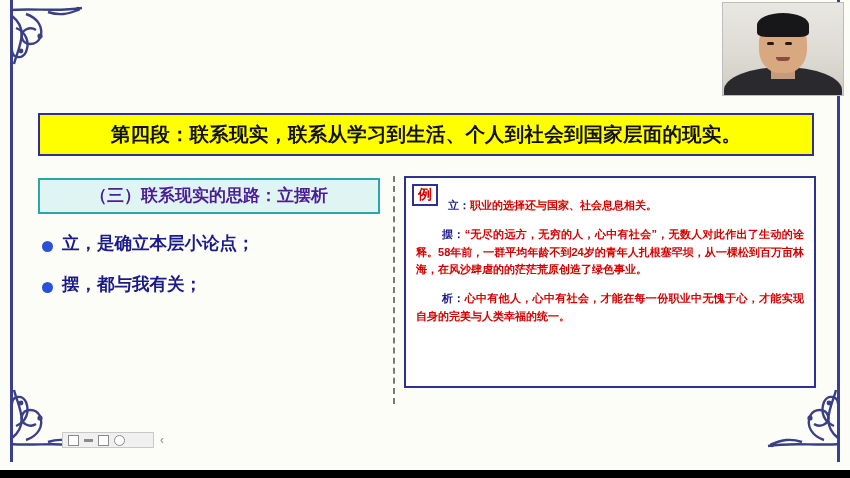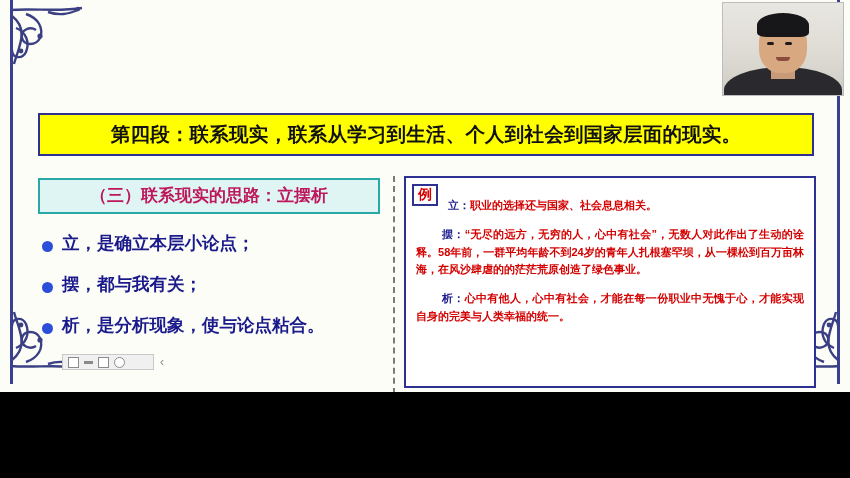--- a/index.html
+++ b/index.html
@@ -18,21 +18,21 @@
     width: 850px;
     height: 478px;
     background: #000;
   }
   
   #slide {
     position: absolute;
     left: 0;
     top: 0;
     width: 850px;
-    height: 392px;
+    height: 470px;
     background: #fdfdf7;
     overflow: hidden;
   }
   
   .corner {
     position: absolute;
     width: 96px;
     height: 74px;
     color: #2b2f7a;
     opacity: .92;
@@ -85,21 +85,21 @@
     top: 178px;
     width: 342px;
   }
   #left-title {
     box-sizing: border-box;
     border: 2px solid #2aa8a8;
     background: #dff5f3;
     padding: 4px 8px 5px 8px;
     font-size: 17px;
     font-weight: bold;
-    color: #be185d;
+    color: #4c1d95;
     text-align: center;
     white-space: nowrap;
   }
   .bullet-row {
     display: flex;
     align-items: center;
     margin-top: 19px;
     padding-left: 4px;
   }
   .bullet-dot {
@@ -368,24 +368,20 @@
       <div id="left-title">（三）联系现实的思路：立摆析</div>
 
       <div class="bullet-row">
         <span class="bullet-dot"></span>
         <span class="bullet-text">立，是确立本层小论点；</span>
       </div>
       <div class="bullet-row">
         <span class="bullet-dot"></span>
         <span class="bullet-text">摆，都与我有关；</span>
       </div>
-      <div class="bullet-row">
-        <span class="bullet-dot"></span>
-        <span class="bullet-text">析，是分析现象，使与论点粘合。</span>
-      </div>
     </div>
 
     <div id="divider"></div>
 
     <div id="right-col">
       <div id="example-box">
         <div id="example-tag">例</div>
 
         <p class="ex-para first">
           <span class="lbl">立：</span><span class="red">职业的选择还与国家、社会息息相关。</span>

